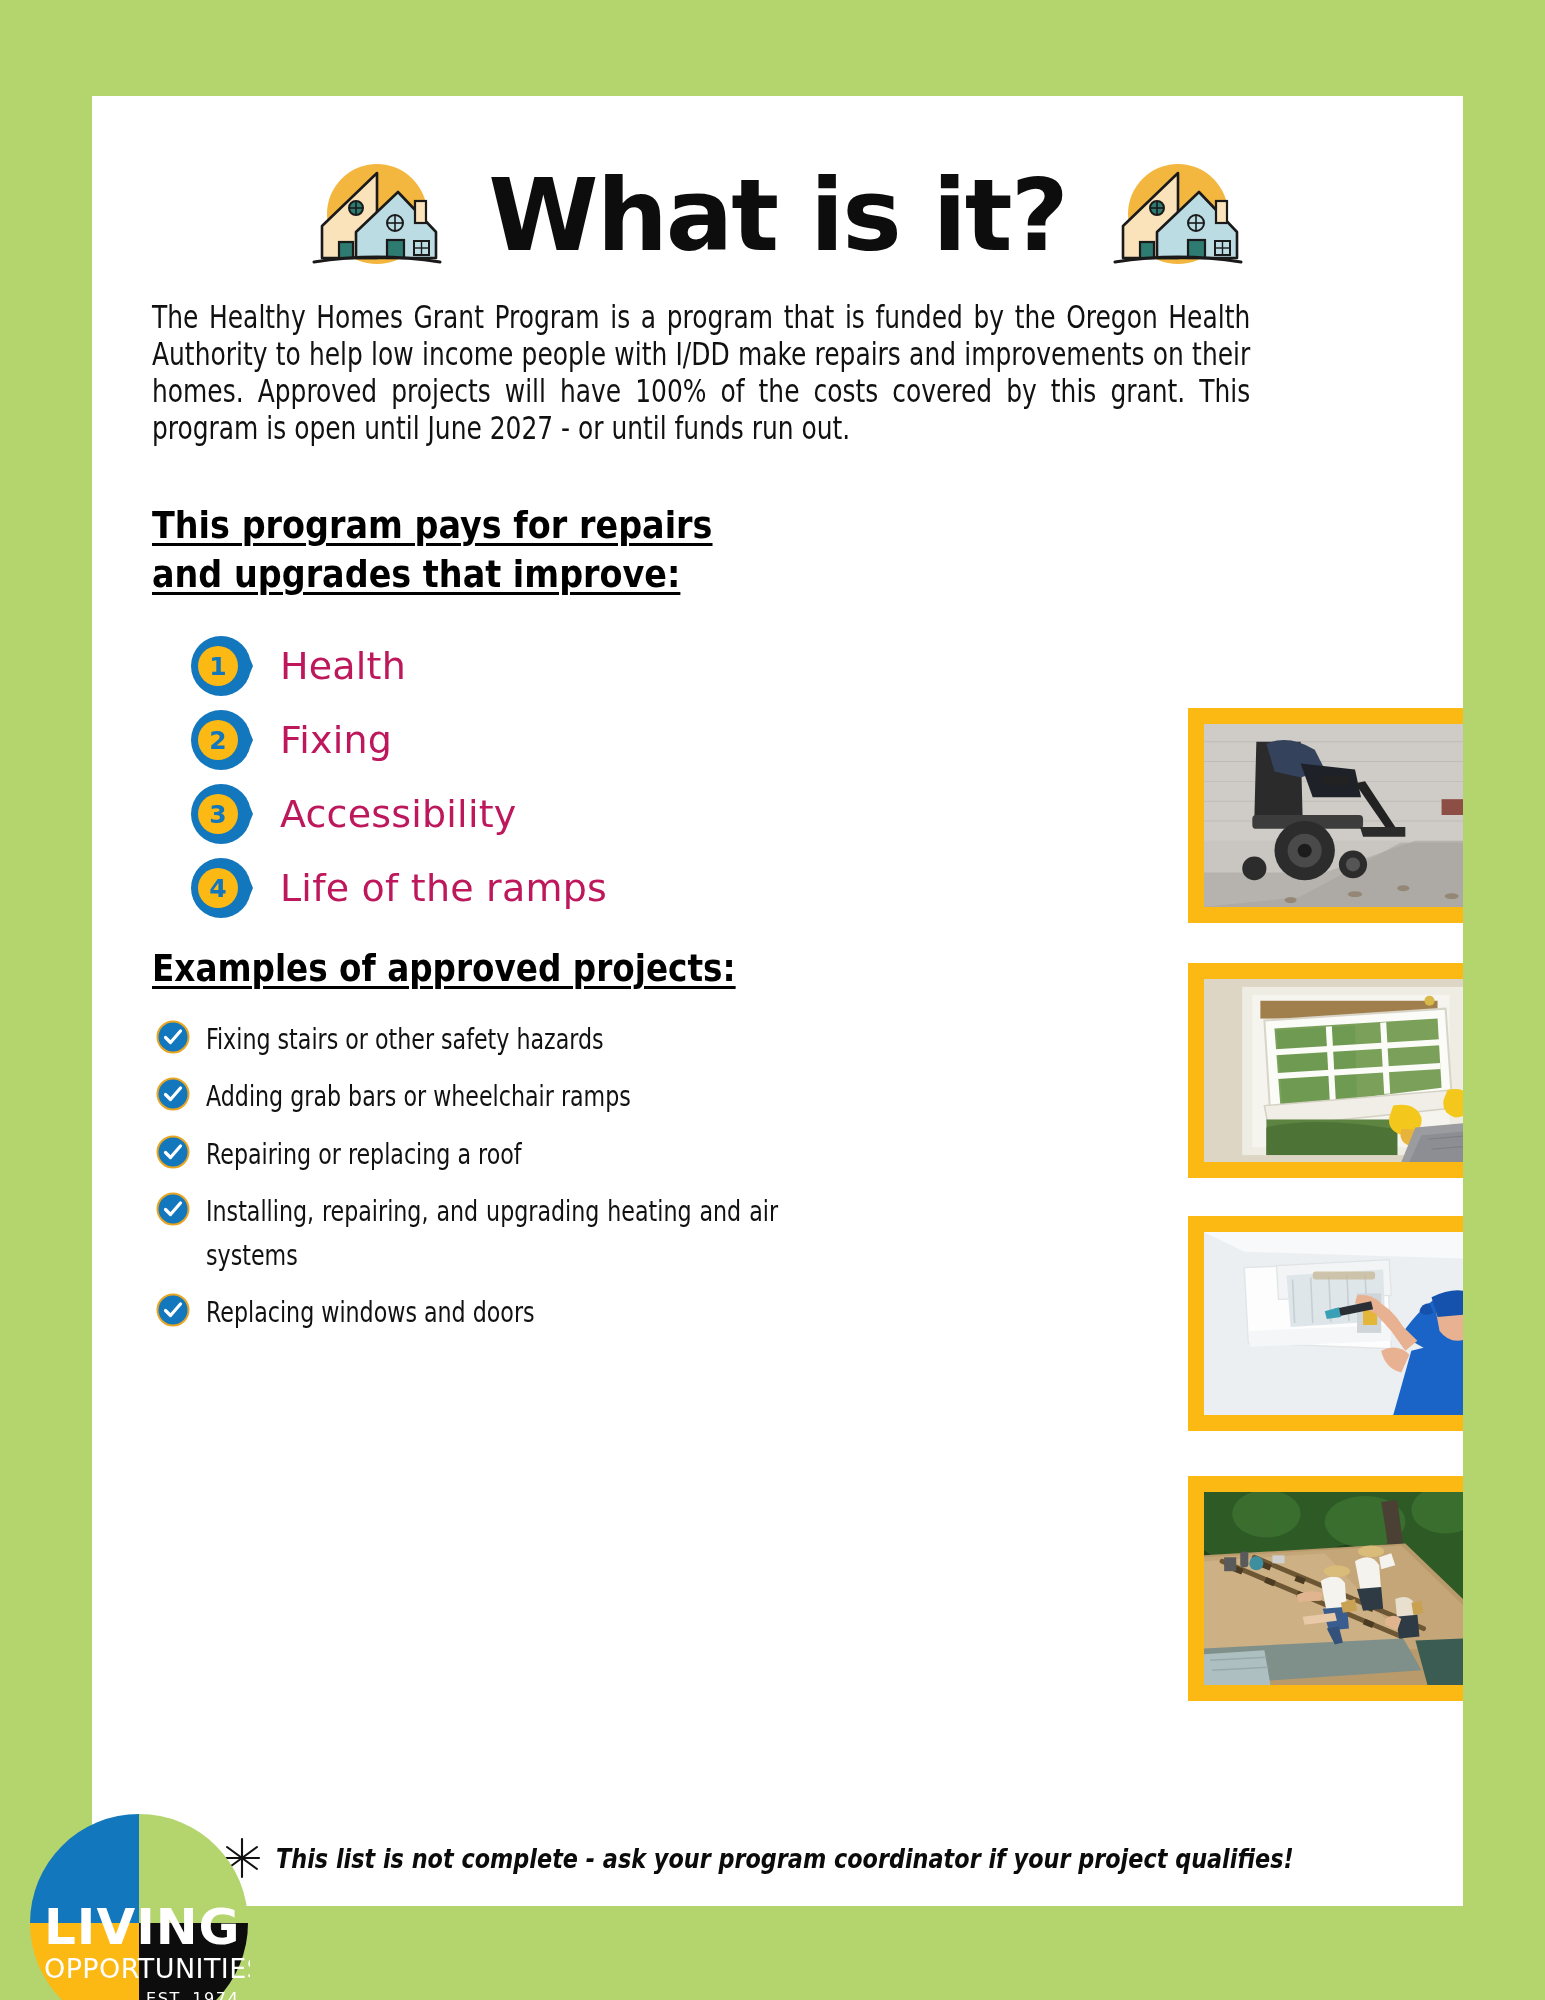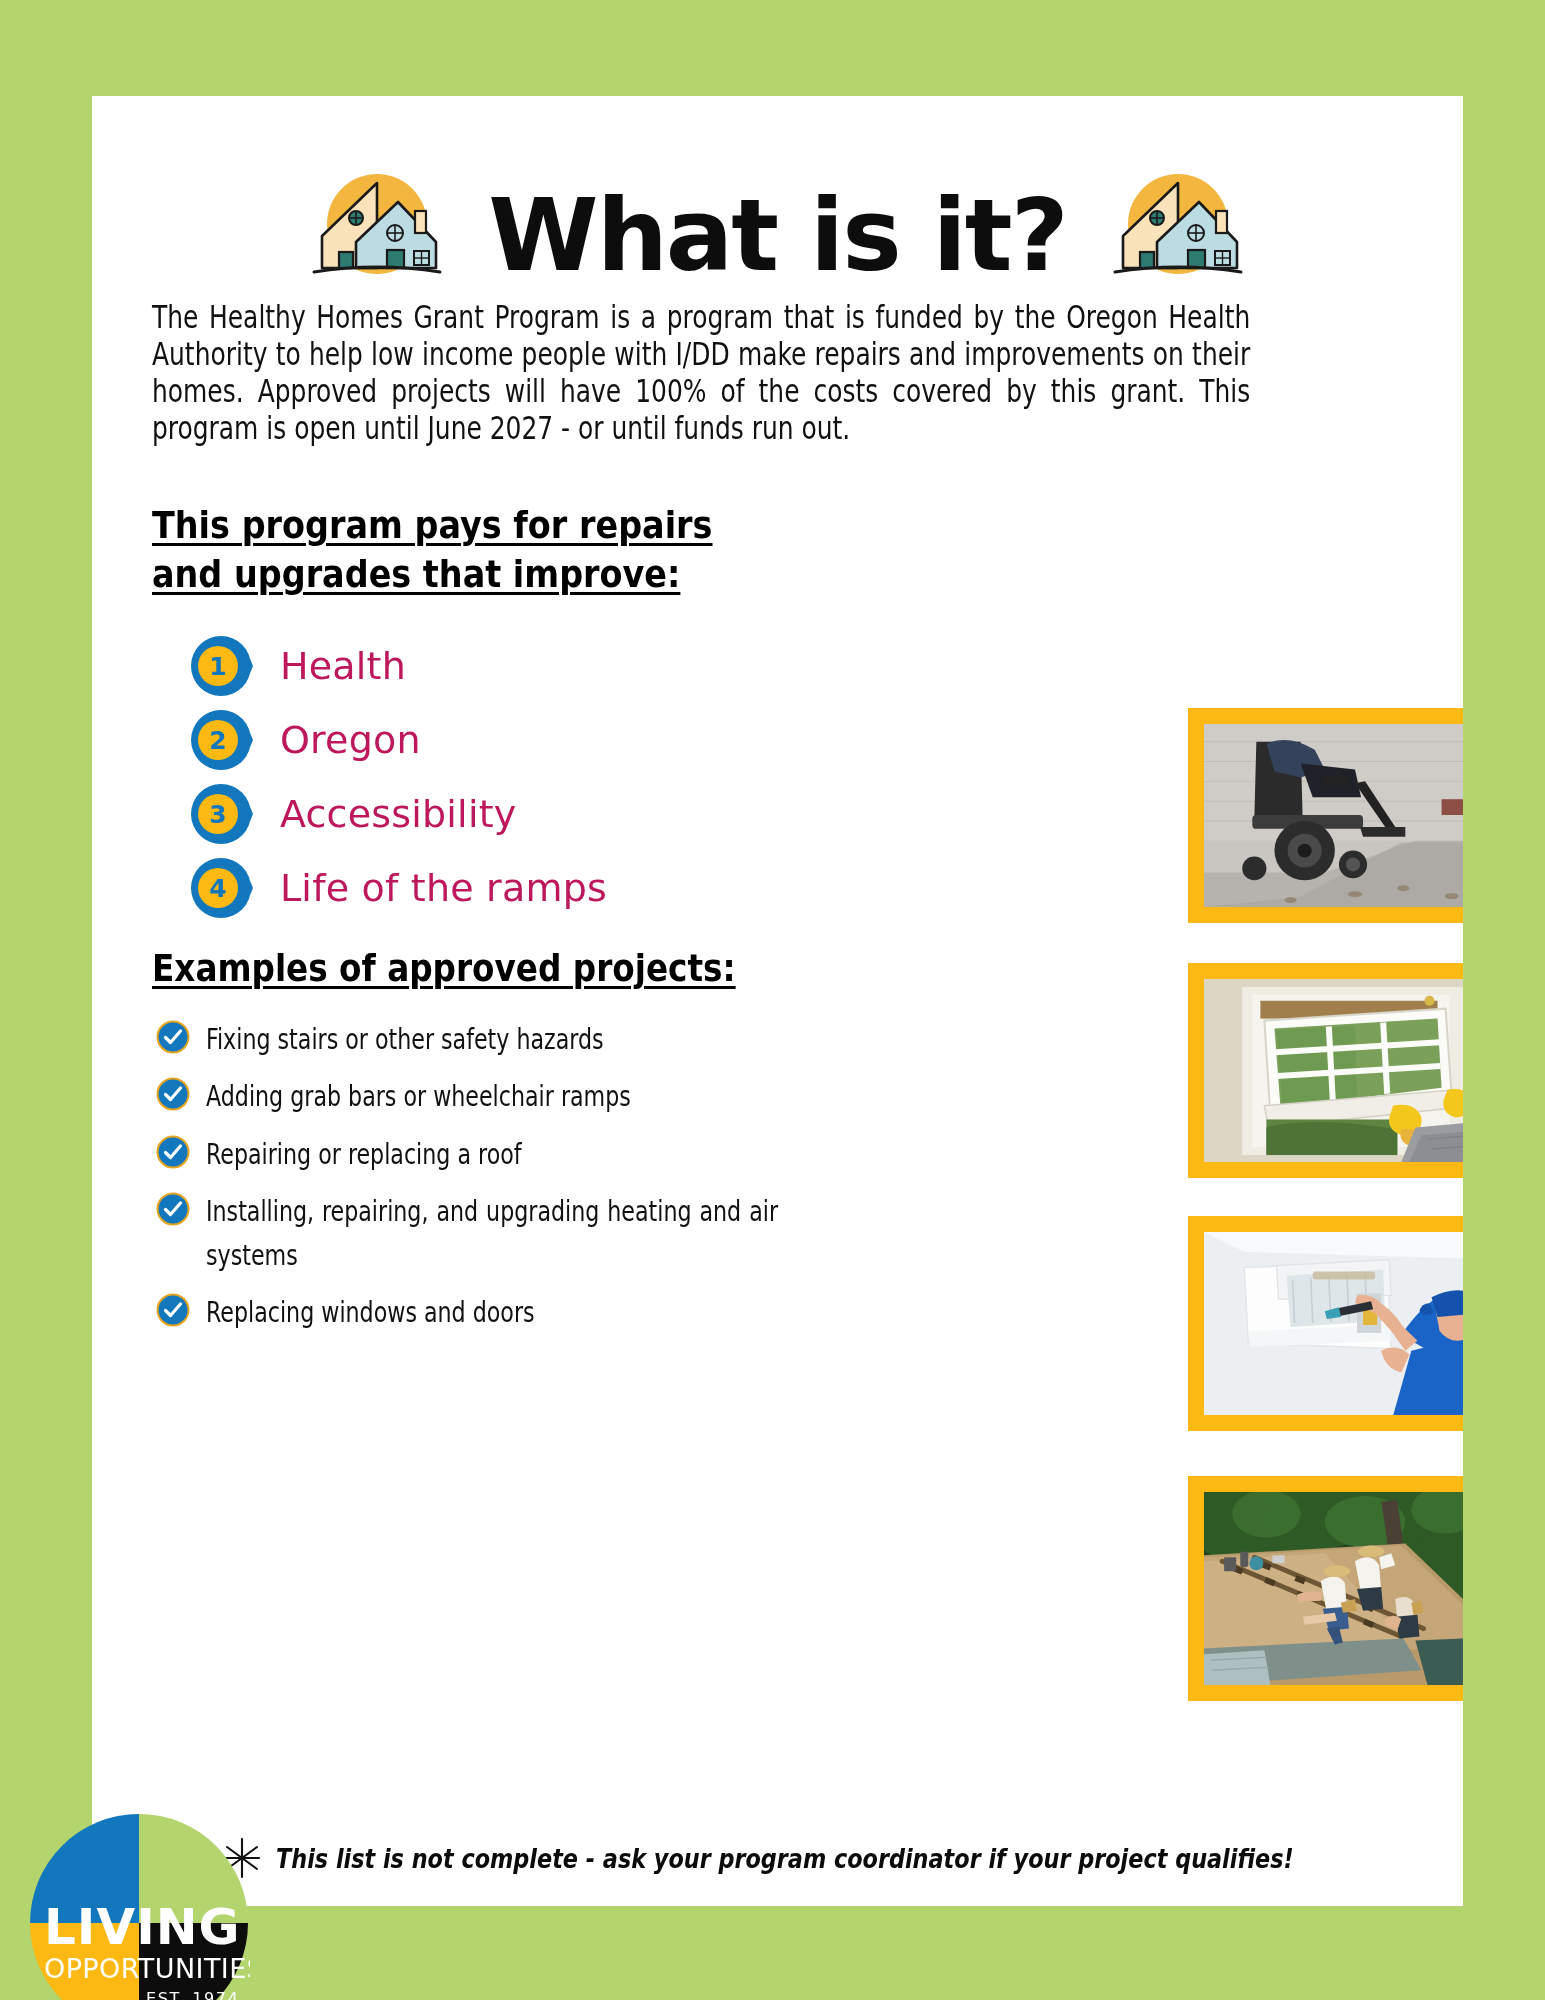--- a/index.html
+++ b/index.html
@@ -30,21 +30,21 @@
     overflow: hidden;
   }
 
   
   #header {
     position: absolute;
     left: 0; top: 50px;
     width: 1371px;
     height: 140px;
     display: flex;
-    align-items: flex-end;
+    align-items: center;
     justify-content: center;
     gap: 44px;
   }
   .house-icon { width: 134px; height: 120px; flex: 0 0 auto; }
   #page-title {
     font-family: "DejaVu Sans", sans-serif;
     font-weight: 700;
     font-size: 100px;
     line-height: 1;
     letter-spacing: -2px;
@@ -263,21 +263,21 @@
       </div>
 
       <div class="num-row">
         <span class="num-badge">
           <svg viewBox="0 0 66 62" xmlns="http://www.w3.org/2000/svg">
             <path d="M33 1 A30 30 0 1 1 33 61 A30 30 0 1 1 33 1 Z M58 14 L65 31 L58 48 Z" fill="#1277bc"></path>
             <circle cx="30" cy="31" r="20" fill="#fcb813"></circle>
             <text x="30" y="40" text-anchor="middle" font-family="DejaVu Sans, sans-serif" font-size="25" font-weight="700" fill="#1277bc">2</text>
           </svg>
         </span>
-        <span class="num-label">Oregon</span>
+        <span class="num-label">Fixing</span>
       </div>
 
       <div class="num-row">
         <span class="num-badge">
           <svg viewBox="0 0 66 62" xmlns="http://www.w3.org/2000/svg">
             <path d="M33 1 A30 30 0 1 1 33 61 A30 30 0 1 1 33 1 Z M58 14 L65 31 L58 48 Z" fill="#1277bc"></path>
             <circle cx="30" cy="31" r="20" fill="#fcb813"></circle>
             <text x="30" y="40" text-anchor="middle" font-family="DejaVu Sans, sans-serif" font-size="25" font-weight="700" fill="#1277bc">3</text>
           </svg>
         </span>

